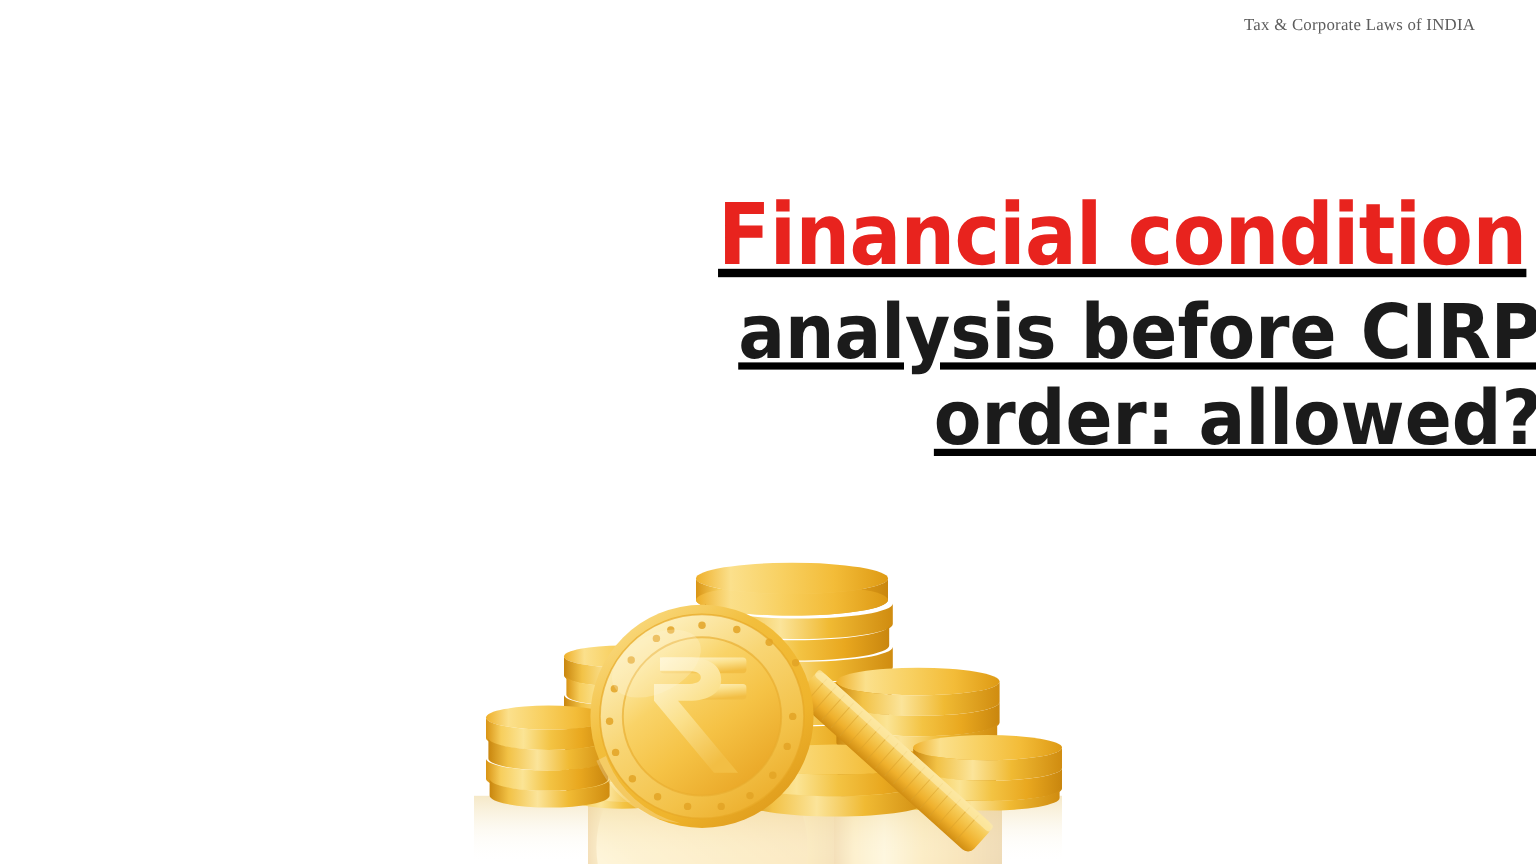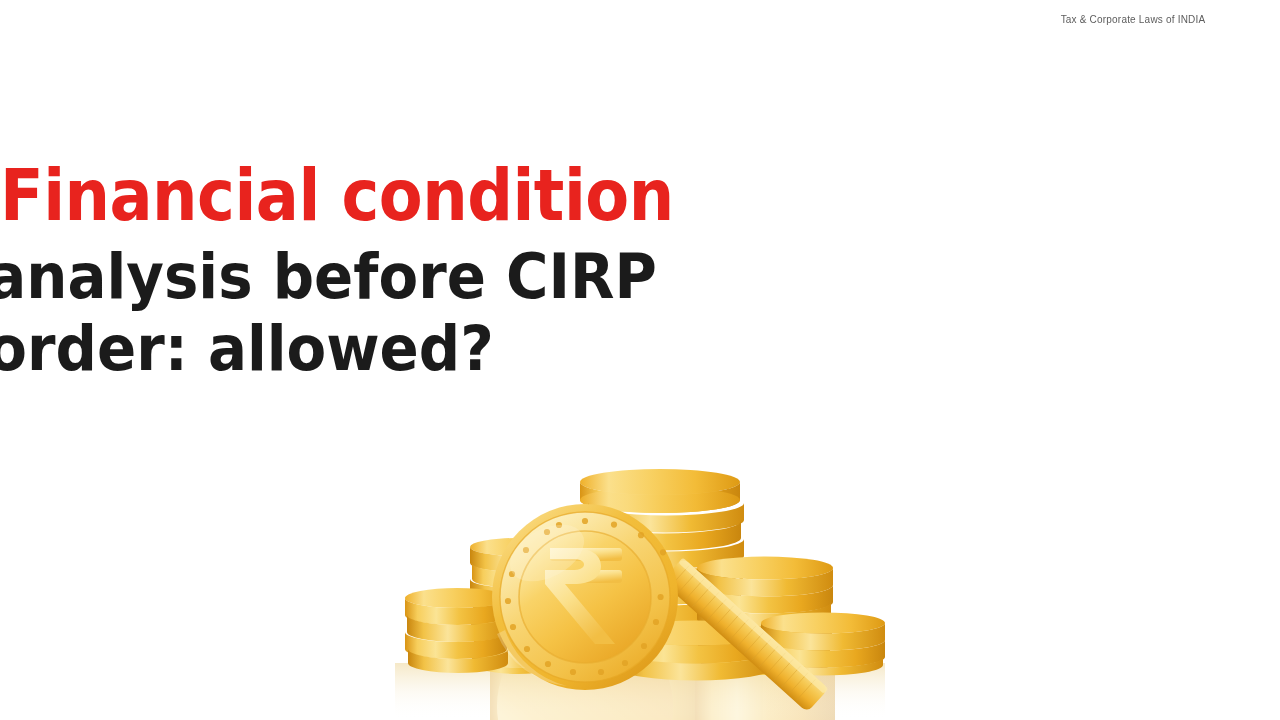--- a/index.html
+++ b/index.html
@@ -52,34 +52,35 @@
     border: 1.5px solid #9a9a9a;
     color: #8d8d8d;
     font-family: "Liberation Sans", sans-serif;
     font-size: 9px;
     font-weight: bold;
     line-height: 13px;
     text-align: center;
   }
   #brand-tagline {
     margin-top: 6px;
-    font-family: Liberation Sans, sans-serif;
-    font-size: 10px;
+    font-family: Liberation Serif, serif;
+    font-size: 14px;
     color: #5d5d5d;
     letter-spacing: 0.2px;
     white-space: nowrap;
   }
 
   
   #headline-block {
     position: absolute;
     top: 160px;
     left: 0;
     width: 1272px;
-    text-align: left;
+    text-align: right;
+    text-decoration: underline;
   }
   .headline-line {
     display: block;
     font-family: "DejaVu Sans Condensed", "Liberation Sans Narrow", "Liberation Sans", sans-serif;
     font-weight: bold;
     line-height: 1.0;
     white-space: nowrap;
   }
   #headline-line-1 {
     color: #E8231E;

